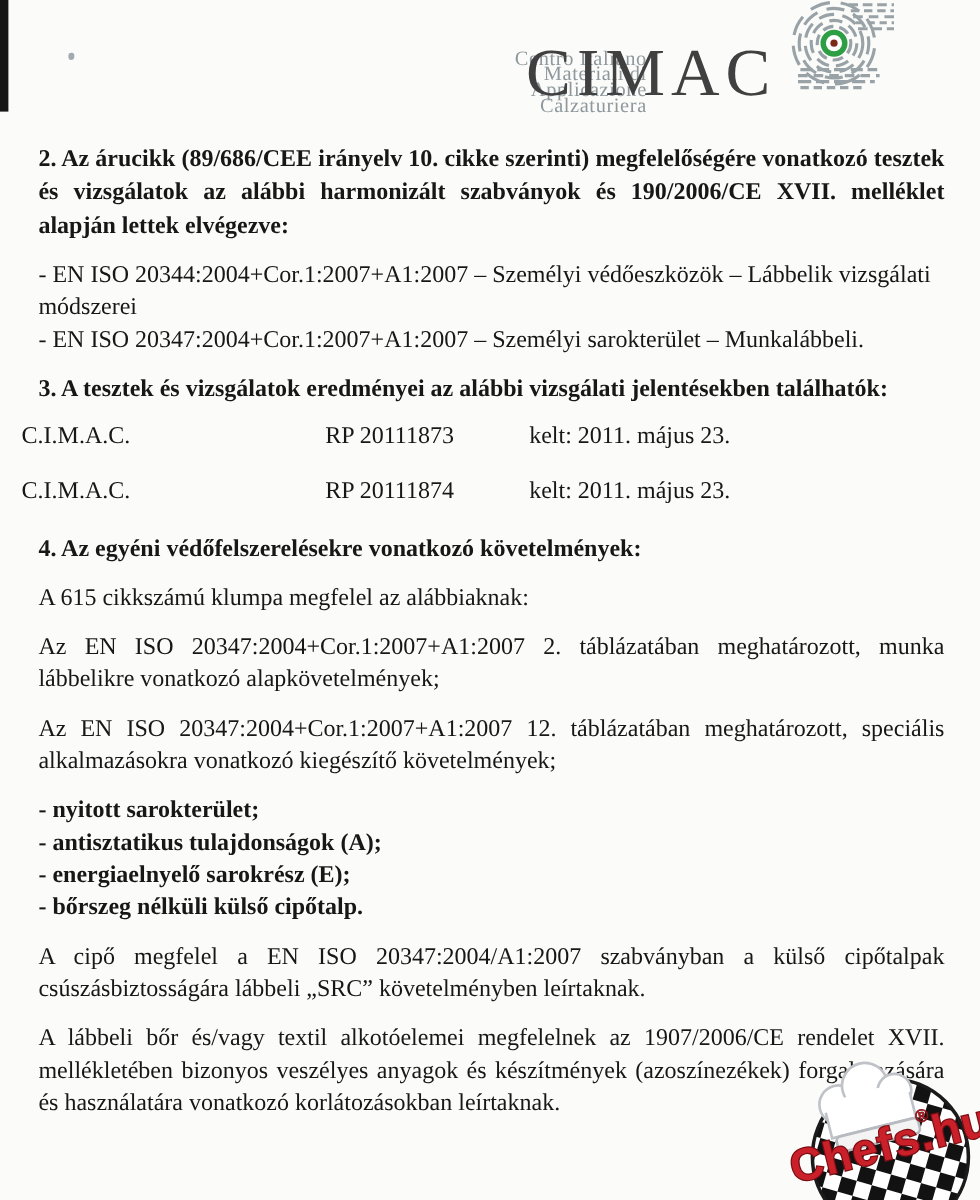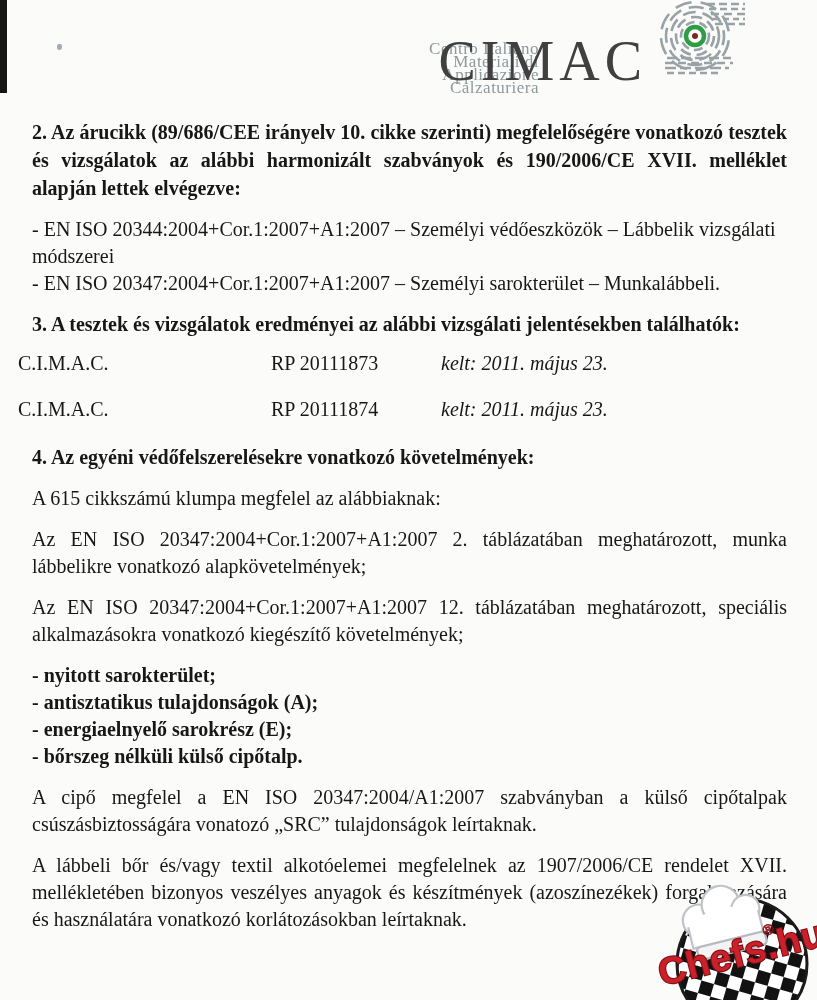--- a/index.html
+++ b/index.html
@@ -52,21 +52,21 @@
   .h2head { line-height: 28px; }
   .mb12 { margin-bottom: 12px; } .mb14 { margin-bottom: 14px; }
   .mb16 { margin-bottom: 16px; } .mb18 { margin-bottom: 18px; }
   .mb04 { margin-bottom: 4px; font-weight: bold;  } .mb09 { margin-bottom: 9px;  }
   .mb11 { margin-bottom: 11px; }
   .mb46 { margin-bottom: 46px; }
   
   .report-row { display: flex; line-height: 22px; margin-bottom: 24px; }
   .report-row .c-lab    { width: 237px; }
   .report-row .c-report { width: 170px; margin-left: 16px; }
-  .report-row .c-date   { flex: 1; font-style: italic; }
+  .report-row .c-date   { flex: 1; }
   
   .watermark {
     position: absolute; left: 648px; top: 884px;
     width: 185px; height: 150px; z-index: 5;
     pointer-events: none;
   }
 </style>
 </head>
 <body>
 
@@ -138,21 +138,21 @@
 
   <p class="j mb16">Az EN ISO 20347:2004+Cor.1:2007+A1:2007 12. táblázatában meghatározott, speciális alkalmazásokra vonatkozó kiegészítő követelmények;</p>
 
   <p class="mb04">
     <span>- nyitott sarokterület;</span><br>
     <span>- antisztatikus tulajdonságok (A);</span><br>
     <span>- energiaelnyelő sarokrész (E);</span><br>
     <span>- bőrszeg nélküli külső cipőtalp.</span>
   </p>
 
-  <p class="j mb11">A cipő megfelel a EN ISO 20347:2004/A1:2007 szabványban a külső cipőtalpak csúszásbiztosságára vonatozó „SRC” tulajdonságok leírtaknak.</p>
+  <p class="j mb11">A cipő megfelel a EN ISO 20347:2004/A1:2007 szabványban a külső cipőtalpak csúszásbiztosságára lábbeli „SRC” követelményben leírtaknak.</p>
 
   <p class="j mb09">A lábbeli bőr és/vagy textil alkotóelemei megfelelnek az 1907/2006/CE rendelet XVII. mellékletében bizonyos veszélyes anyagok és készítmények (azoszínezékek) forgalmazására és használatára vonatkozó korlátozásokban leírtaknak.</p>
 
 
 </div>
 
 <div class="watermark">
   <svg width="185" height="150" viewBox="0 0 185 150">
     <defs>
       <pattern id="chk" width="26" height="26" patternUnits="userSpaceOnUse" patternTransform="rotate(16)">

